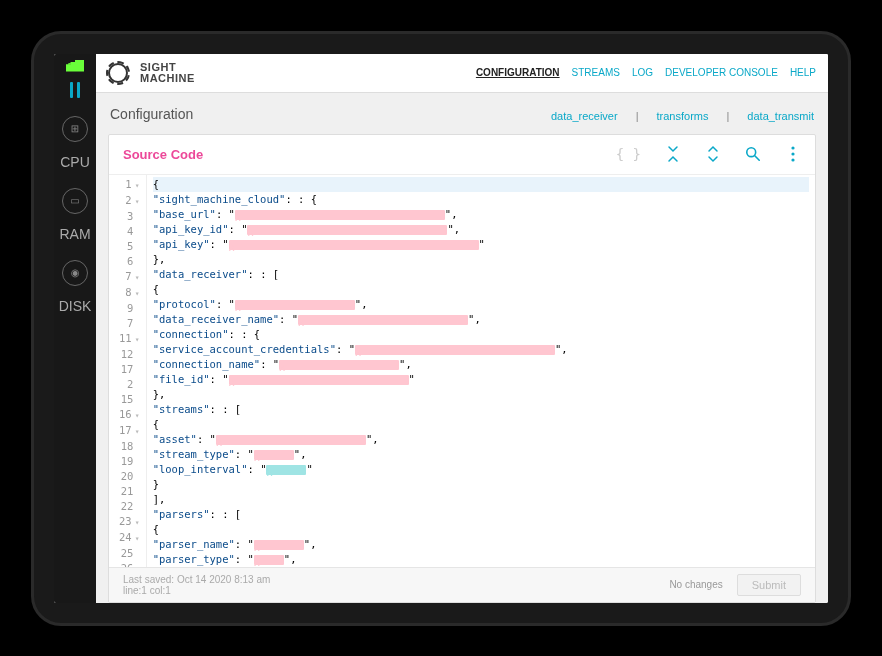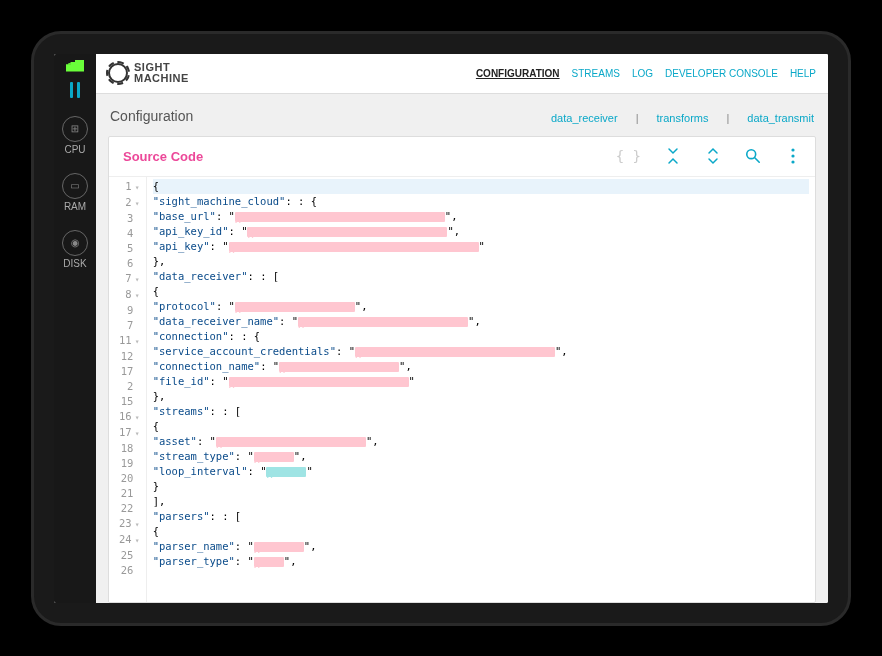--- a/index.html
+++ b/index.html
@@ -61,37 +61,37 @@
     border-radius: 1px;
   }
   .metric { margin-top: 18px; display:flex; flex-direction:column; align-items:center; }
   .metric .ring {
     width: 26px; height: 26px;
     border: 1px solid #666;
     border-radius: 50%;
     display:flex; align-items:center; justify-content:center;
     color:#888; font-size:10px;
   }
-  .metric .label { color:#aaa; font-size:10px; margin-top:2px;text-align:right; }
+  .metric .label { color:#aaa; font-size:14px; margin-top:12px;text-align:right; }
   .main {
     flex: 1;
     background: #f0f0f0;
     display: flex;
     flex-direction: column;
     min-width: 0;
   }
   .topbar {
     background: #fff;
     height: 40px;
     display: flex;
     align-items: center;
     padding: 0 12px;
     border-bottom: 1px solid #ddd;
   }
-  .logo { display:flex; align-items:center; gap:6px; }
+  .logo { display:flex; align-items:center; gap:12px; }
   .logo-gear {
     width: 20px; height:20px; border:2px solid #333; border-radius:50%;
     position:relative;
   }
   .logo-gear::before {
     content:''; position:absolute; inset:-4px;
     border:2px dashed #333; border-radius:50%;
   }
   .logo-text { font-weight:bold; font-size:11px; line-height:1; color:#444; letter-spacing:0.5px; }
   .nav { margin-left:auto; display:flex; gap:12px; font-size:10px; }
@@ -307,17 +307,27 @@
               <div class="cl">          <span class="k">"loop_interval"</span>: "<span class="redact r-cyan" style="width:40px">x</span>"</div>
               <div class="cl">        }</div>
               <div class="cl">      ],</div>
               <div class="cl">      <span class="k">"parsers"</span>: : [</div>
               <div class="cl">        {</div>
               <div class="cl">          <span class="k">"parser_name"</span>: "<span class="redact " style="width:50px">x</span>",</div>
               <div class="cl">          <span class="k">"parser_type"</span>: "<span class="redact " style="width:30px">x</span>",</div>
             </div>
         </div>
 
+        <div class="footer">
+          <div>
+            <div>Last saved: Oct 14 2020 8:13 am</div>
+            <div>line:1  col:1</div>
+          </div>
+          <div class="right">
+            <div style="color:#999;">No changes</div>
+            <button class="btn-submit">Submit</button>
+          </div>
+        </div>
       </div>
 
     </div>
   </div>
 </div>
 
 </body></html>

